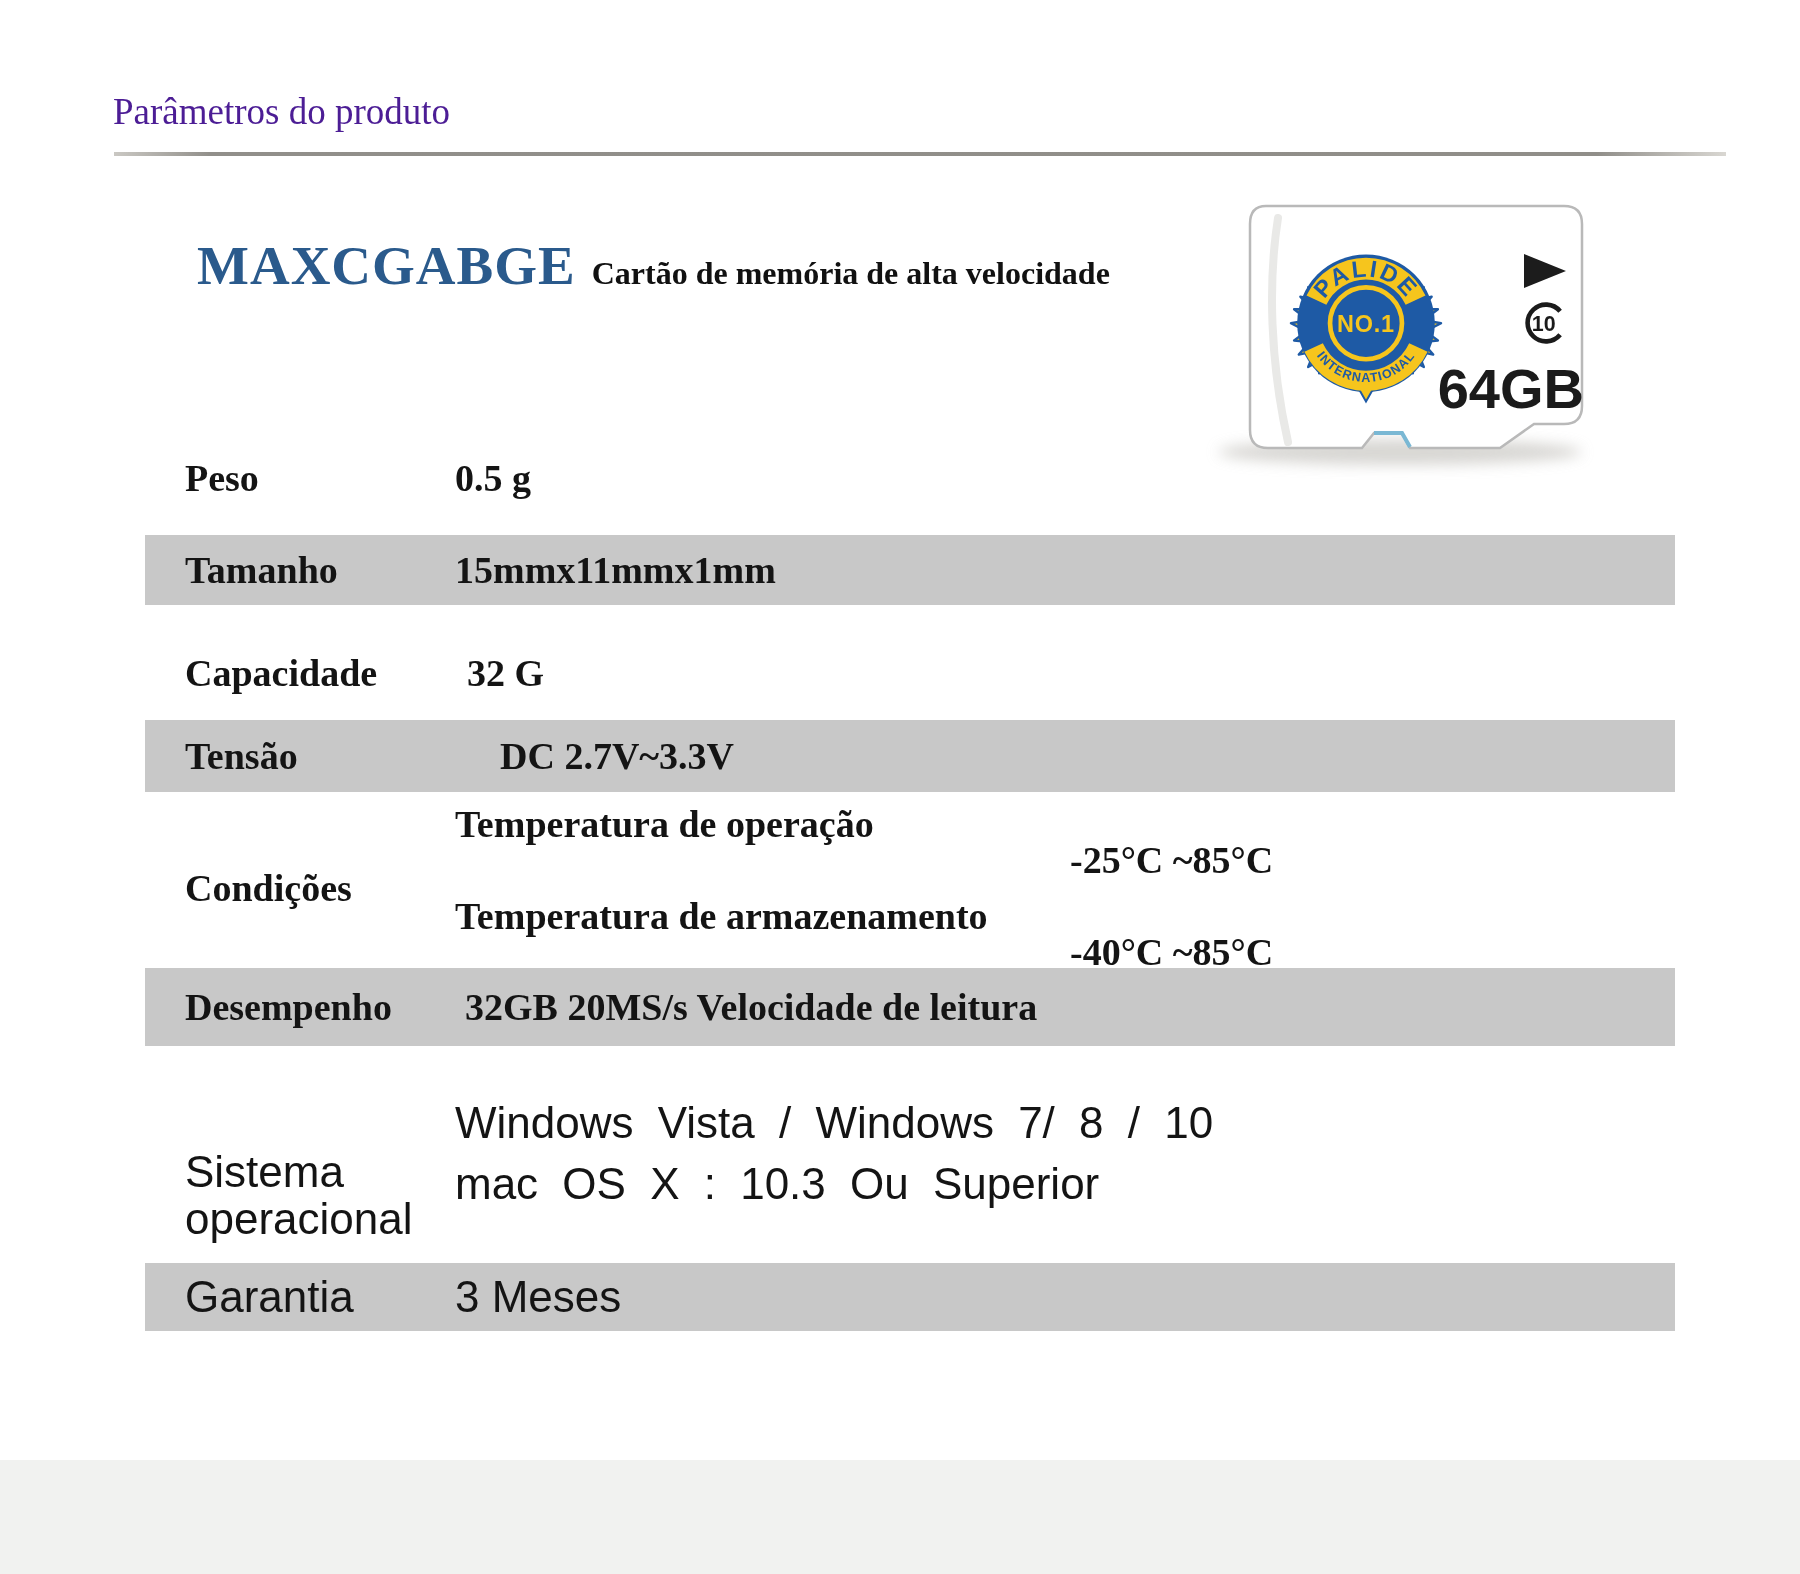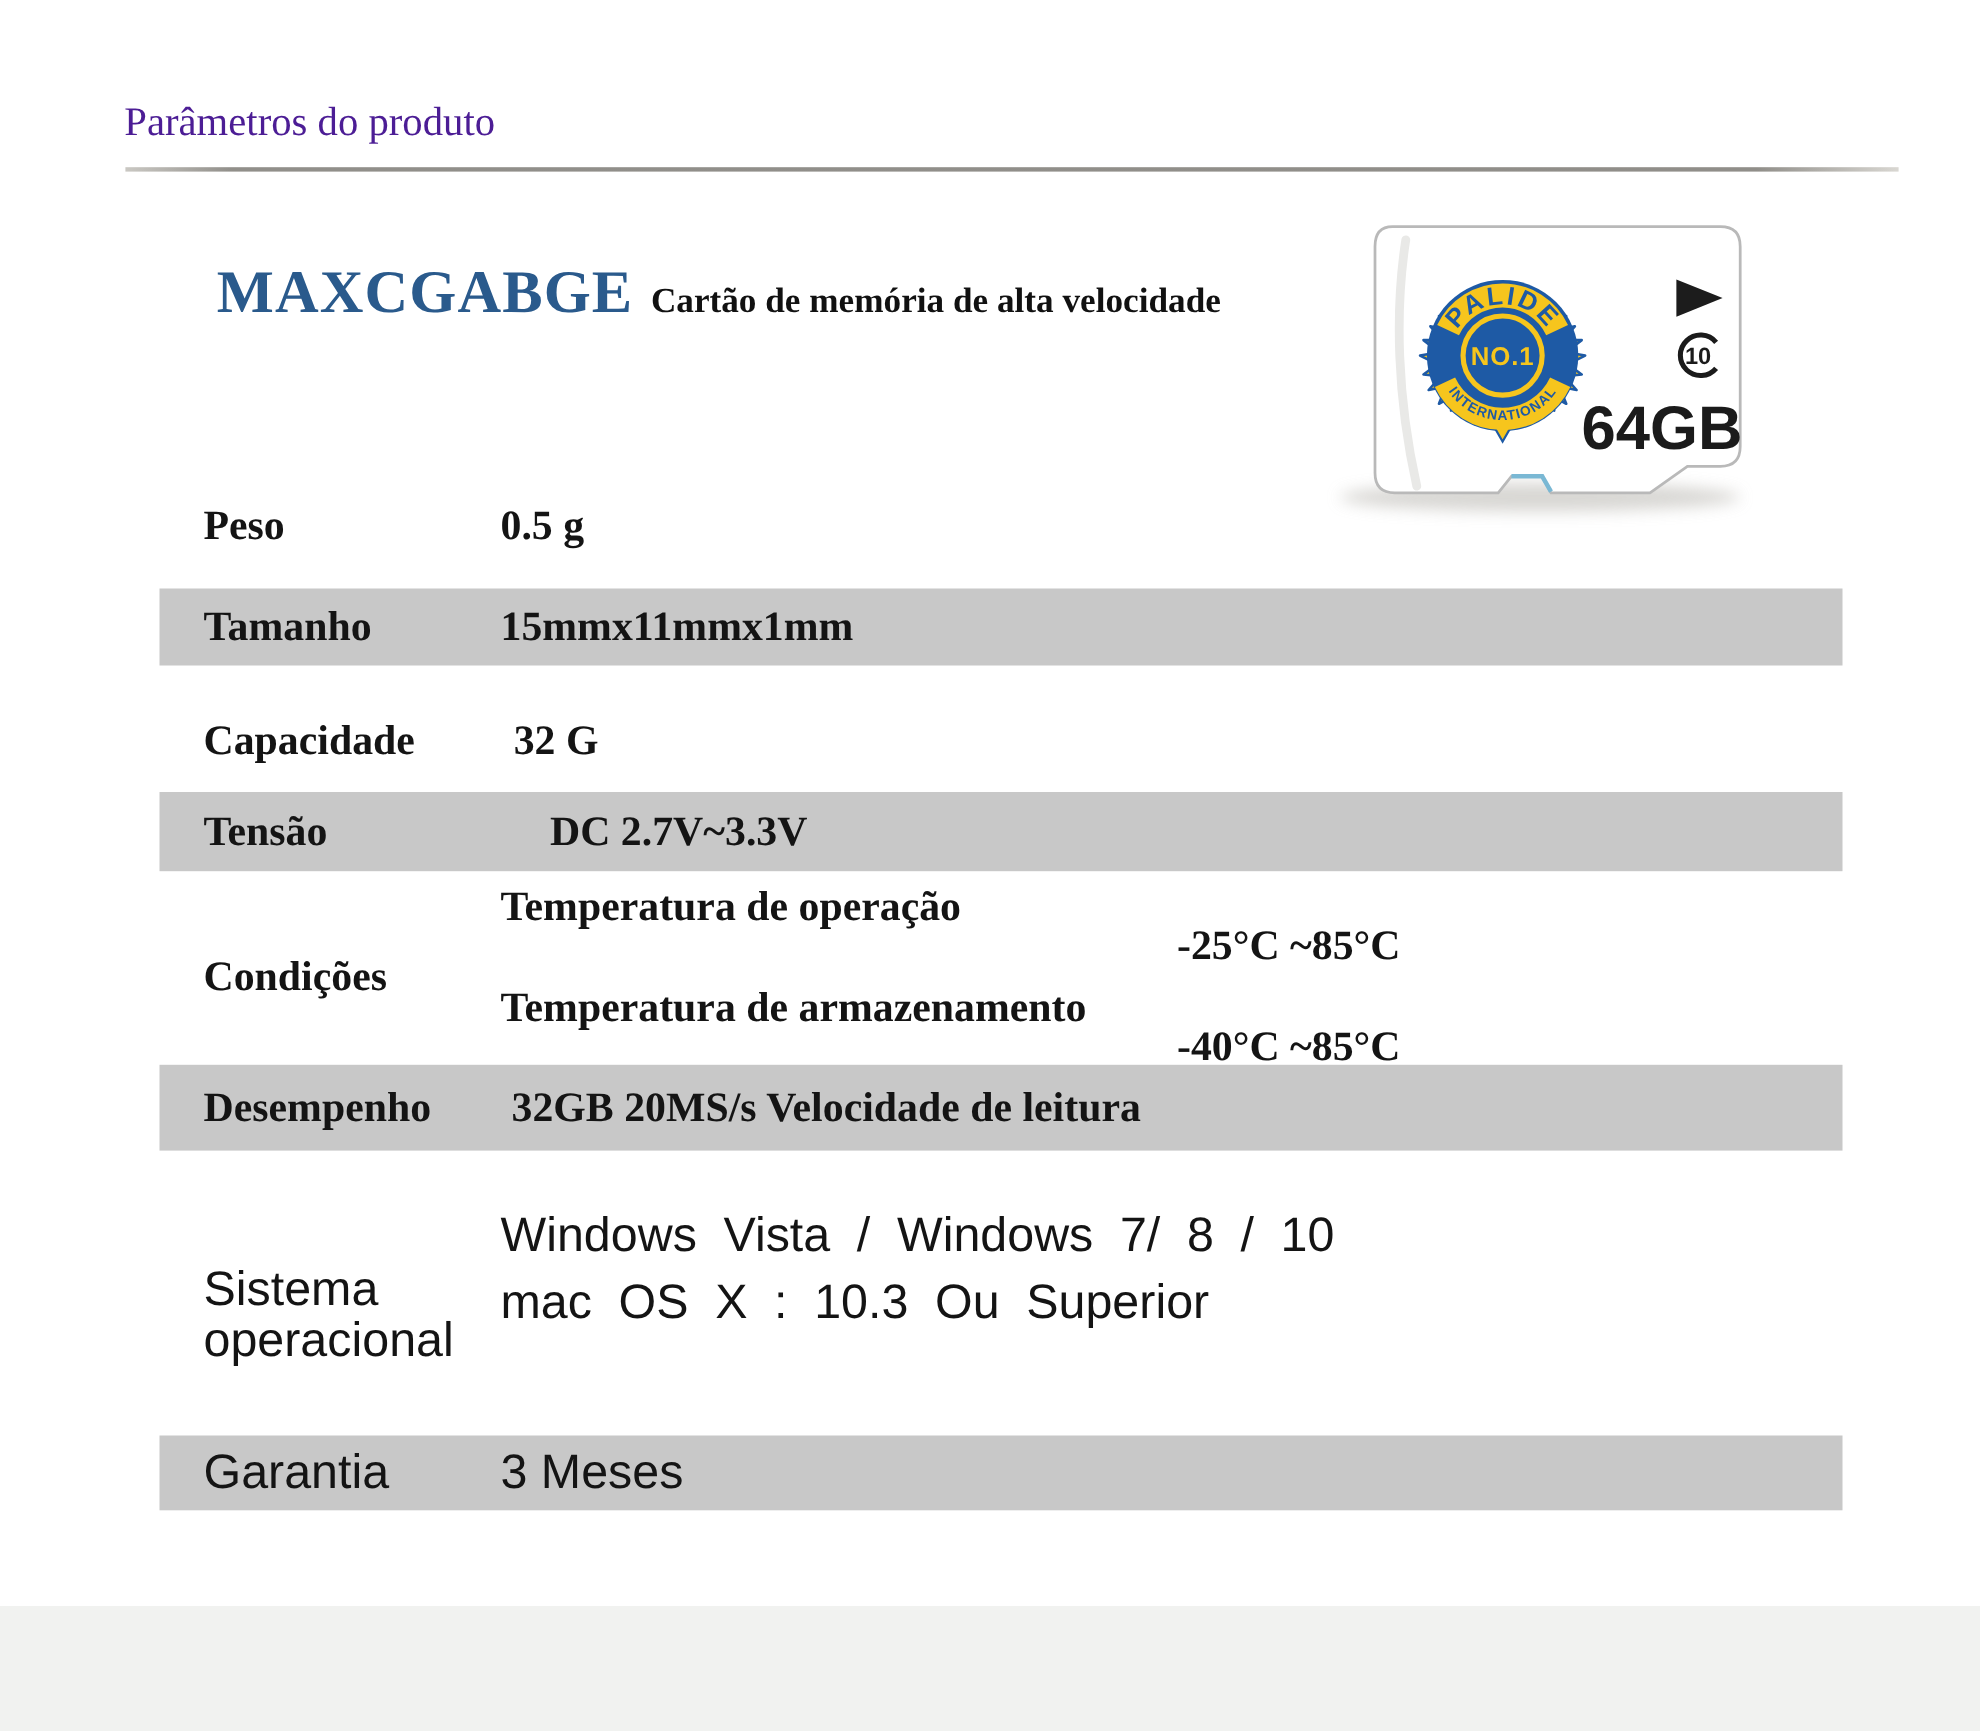--- a/index.html
+++ b/index.html
@@ -37,21 +37,21 @@
   .cond-desc{width:615px;flex:none;}
   .cond-range{flex:1;margin-top:36px;}
   .r-desempenho{top:968px;height:78px;}
   .r-desempenho .value{padding-left:10px;}
 
   .sans{font-family:"Liberation Sans", sans-serif;font-weight:normal;}
   .r-sistema{top:1092px;height:150px;align-items:flex-start;font-size:44px;}
   .r-sistema .label{line-height:47px;padding-top:8px;margin-top:48px;}
   .os-lines{flex:1;}
   .os-line{line-height:61px;word-spacing:12px;}
-  .r-garantia{top:1305px;height:68px;font-size:44px;}
+  .r-garantia{top:1263px;height:68px;font-size:44px;}
 
   
   .footer-band{position:absolute;left:0;top:1460px;width:1800px;height:114px;background:#f1f2f0;}
 
   
   .t-arc-top{font:bold 30px "Liberation Sans", sans-serif;fill:#1e5aa5;letter-spacing:3px;}
   .t-arc-bottom{font:bold 16px "Liberation Sans", sans-serif;fill:#1e5aa5;letter-spacing:1.5px;}
   .t-no1{font:bold 30px "Liberation Sans", sans-serif;fill:#f6c51d;letter-spacing:1px;}
   .t-cap{font:bold 56px "Liberation Sans", sans-serif;fill:#1b1b1b;}
   .t-c10{font:bold 28px "Liberation Sans", sans-serif;fill:#1b1b1b;}

